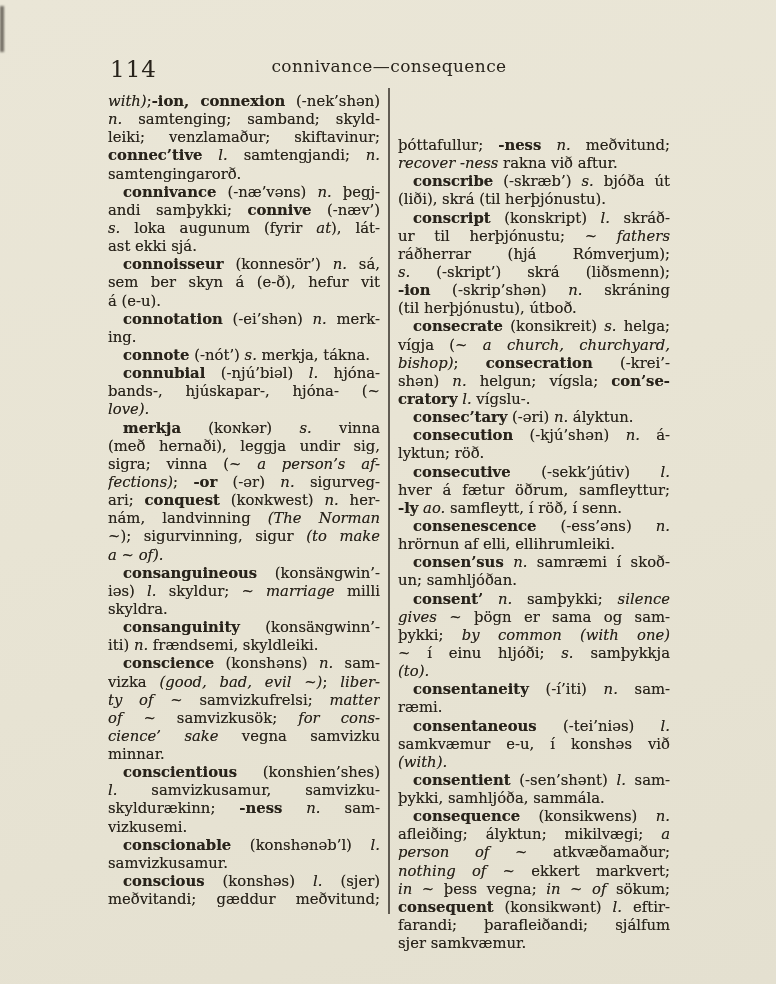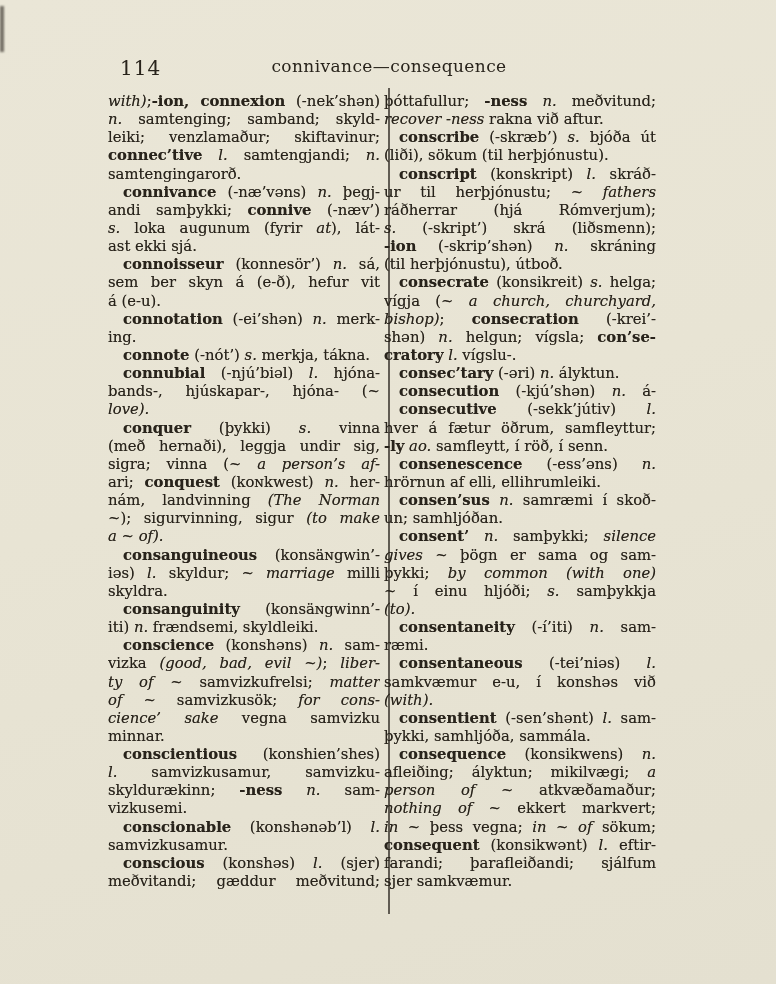--- a/index.html
+++ b/index.html
@@ -15,32 +15,32 @@
   }
   .edge-mark{
     position:absolute;left:0;top:6px;width:4px;height:46px;
     background:#4d4840;opacity:.75;filter:blur(1px);
   }
   .header{
     position:absolute;left:108px;top:56px;width:562px;height:24px;
     text-align:center;font-size:17px;letter-spacing:.4px;
   }
   .pagenum{
-    position:absolute;left:12px;top:0;font-size:20px;letter-spacing:1px;
+    position:absolute;left:2px;top:0;font-size:23px;letter-spacing:1px;
   }
   .divider{
     position:absolute;left:388px;top:88px;width:2px;height:826px;
     background:#3f3a32;opacity:.8;
   }
   .col{
     position:absolute;top:92px;width:272px;
     font-size:14.8px;line-height:18.15px;
   }
   .col.left{left:108px;}
-  .col.right{left:384px;}
+  .col.right{left:398px;margin-top:44px;}
   .line{
     height:18.15px;overflow:hidden;
     text-align:justify;text-align-last:justify;
     text-shadow:0 0 .4px rgba(40,34,24,.55);
   }
   .line.ind{text-indent:15px;}
   .line.end{text-align-last:left;}
   .b{font-weight:bold;}
   .i{font-style:italic;}
 </style>
@@ -66,23 +66,24 @@
       <div class="line end"><span>ast ekki sjá.</span></div>
       <div class="line ind"><span class="b">connoisseur</span><span> (konnesör’) </span><span class="i">n.</span><span> sá,</span></div>
       <div class="line"><span>sem ber skyn á (e-ð), hefur vit</span></div>
       <div class="line end"><span>á (e-u).</span></div>
       <div class="line ind"><span class="b">connotation</span><span> (-ei’shən) </span><span class="i">n.</span><span> merk-</span></div>
       <div class="line end"><span>ing.</span></div>
       <div class="line ind end"><span class="b">connote</span><span> (-nót’) </span><span class="i">s.</span><span> merkja, tákna.</span></div>
       <div class="line ind"><span class="b">connubial</span><span> (-njú’biəl) </span><span class="i">l.</span><span> hjóna-</span></div>
       <div class="line"><span>bands-, hjúskapar-, hjóna- (~</span></div>
       <div class="line end"><span class="i">love).</span></div>
-      <div class="line ind"><span class="b">conquer</span><span> (þykki) </span><span class="i">s.</span><span> vinna</span></div>
+      <div class="line ind"><span class="b">merkja</span><span> (koɴkər) </span><span class="i">s.</span><span> vinna</span></div>
       <div class="line"><span>(með hernaði), leggja undir sig,</span></div>
       <div class="line"><span>sigra; vinna (~ </span><span class="i">a person’s af-</span></div>
+      <div class="line"><span class="i">fections)</span><span>; </span><span class="b">-or</span><span> (-ər) </span><span class="i">n.</span><span> sigurveg-</span></div>
       <div class="line"><span>ari; </span><span class="b">conquest</span><span> (koɴkwest) </span><span class="i">n.</span><span> her-</span></div>
       <div class="line"><span>nám, landvinning </span><span class="i">(The Norman</span></div>
       <div class="line"><span>~); sigurvinning, sigur </span><span class="i">(to make</span></div>
       <div class="line end"><span class="i">a ~ of).</span></div>
       <div class="line ind"><span class="b">consanguineous</span><span> (konsäɴgwin’-</span></div>
       <div class="line"><span>iəs) </span><span class="i">l.</span><span> skyldur; ~ </span><span class="i">marriage</span><span> milli</span></div>
       <div class="line end"><span>skyldra.</span></div>
       <div class="line ind"><span class="b">consanguinity</span><span> (konsäɴgwinn’-</span></div>
       <div class="line end"><span>iti) </span><span class="i">n.</span><span> frændsemi, skyldleiki.</span></div>
       <div class="line ind"><span class="b">conscience</span><span> (konshəns) </span><span class="i">n.</span><span> sam-</span></div>
@@ -97,34 +98,35 @@
       <div class="line end"><span>vizkusemi.</span></div>
       <div class="line ind"><span class="b">conscionable</span><span> (konshənəb’l) </span><span class="i">l.</span></div>
       <div class="line end"><span>samvizkusamur.</span></div>
       <div class="line ind"><span class="b">conscious</span><span> (konshəs) </span><span class="i">l.</span><span> (sjer)</span></div>
       <div class="line"><span>meðvitandi; gæddur meðvitund;</span></div>
     </div>
   <div class="col right">
       <div class="line"><span>þóttafullur; </span><span class="b">-ness</span><span> </span><span class="i">n.</span><span> meðvitund;</span></div>
       <div class="line end"><span class="i">recover -ness</span><span> rakna við aftur.</span></div>
       <div class="line ind"><span class="b">conscribe</span><span> (-skræb’) </span><span class="i">s.</span><span> bjóða út</span></div>
-      <div class="line end"><span>(liði), sökum (til herþjónustu).</span></div>
+      <div class="line end"><span>(liði), skrá (til herþjónustu).</span></div>
       <div class="line ind"><span class="b">conscript</span><span> (konskript) </span><span class="i">l.</span><span> skráð-</span></div>
       <div class="line"><span>ur til herþjónustu; ~ </span><span class="i">fathers</span></div>
       <div class="line"><span>ráðherrar (hjá Rómverjum);</span></div>
       <div class="line"><span class="i">s.</span><span> (-skript’) skrá (liðsmenn);</span></div>
       <div class="line"><span class="b">-ion</span><span> (-skrip’shən) </span><span class="i">n.</span><span> skráning</span></div>
       <div class="line end"><span>(til herþjónustu), útboð.</span></div>
       <div class="line ind"><span class="b">consecrate</span><span> (konsikreit) </span><span class="i">s.</span><span> helga;</span></div>
       <div class="line"><span>vígja (~ </span><span class="i">a church, churchyard,</span></div>
       <div class="line"><span class="i">bishop)</span><span>; </span><span class="b">consecration</span><span> (-krei’-</span></div>
       <div class="line"><span>shən) </span><span class="i">n.</span><span> helgun; vígsla; </span><span class="b">con’se-</span></div>
       <div class="line end"><span class="b">cratory</span><span> </span><span class="i">l.</span><span> vígslu-.</span></div>
       <div class="line ind end"><span class="b">consec’tary</span><span> (-əri) </span><span class="i">n.</span><span> ályktun.</span></div>
       <div class="line ind"><span class="b">consecution</span><span> (-kjú’shən) </span><span class="i">n.</span><span> á-</span></div>
+      <div class="line end"><span>lyktun; röð.</span></div>
       <div class="line ind"><span class="b">consecutive</span><span> (-sekk’jútiv) </span><span class="i">l.</span></div>
       <div class="line"><span>hver á fætur öðrum, samfleyttur;</span></div>
       <div class="line end"><span class="b">-ly</span><span> </span><span class="i">ao.</span><span> samfleytt, í röð, í senn.</span></div>
       <div class="line ind"><span class="b">consenescence</span><span> (-ess’əns) </span><span class="i">n.</span></div>
       <div class="line end"><span>hrörnun af elli, ellihrumleiki.</span></div>
       <div class="line ind"><span class="b">consen’sus</span><span> </span><span class="i">n.</span><span> samræmi í skoð-</span></div>
       <div class="line end"><span>un; samhljóðan.</span></div>
       <div class="line ind"><span class="b">consent’</span><span> </span><span class="i">n.</span><span> samþykki; </span><span class="i">silence</span></div>
       <div class="line"><span class="i">gives</span><span> ~ þögn er sama og sam-</span></div>
       <div class="line"><span>þykki; </span><span class="i">by common (with one)</span></div>

